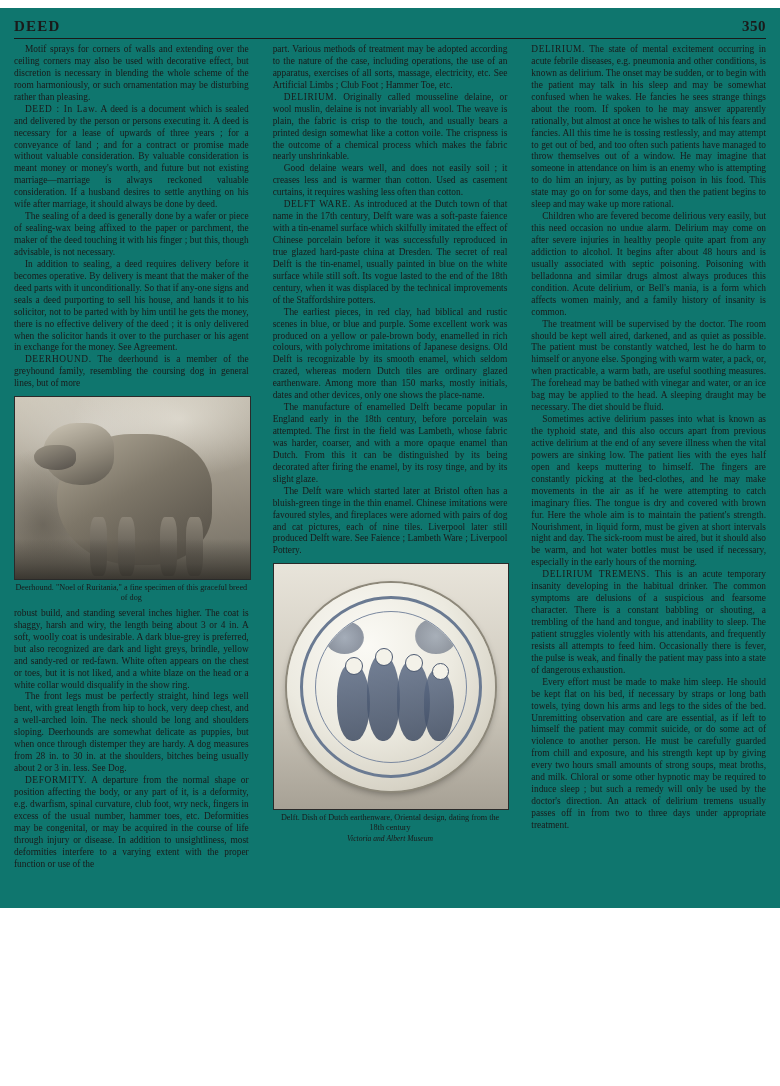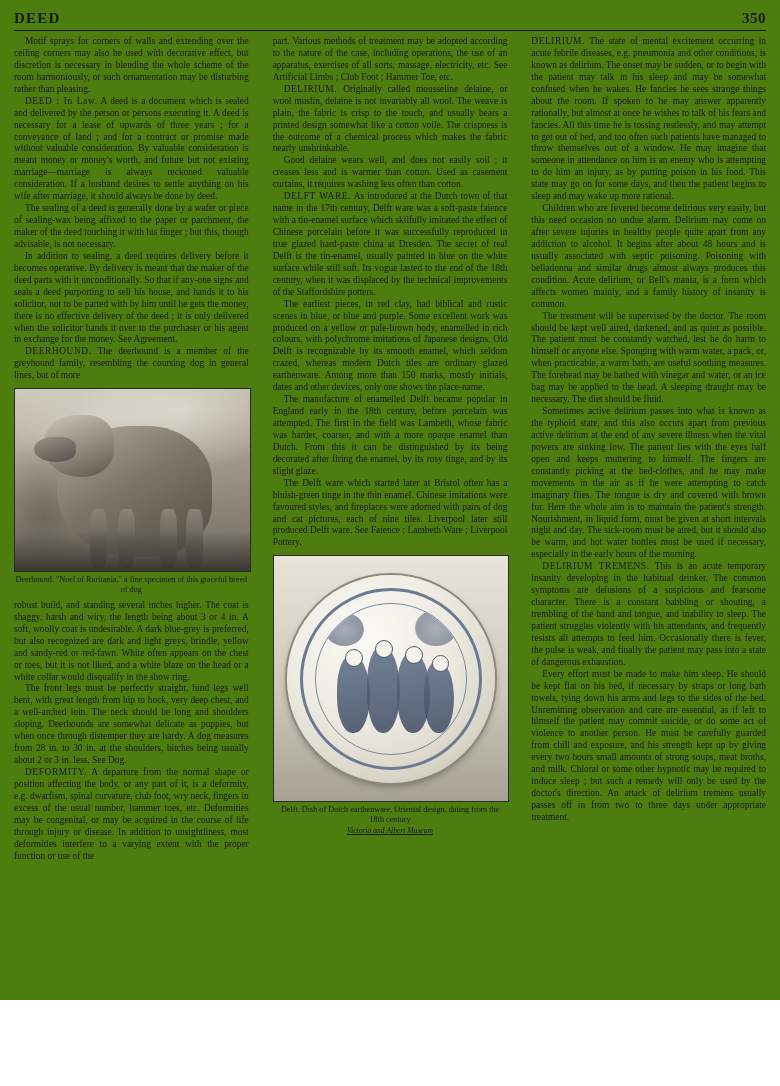--- a/index.html
+++ b/index.html
@@ -10,24 +10,25 @@
   body {
     width: 780px;
     height: 1086px;
     font-family: "Liberation Serif", serif;
     color: #1a1a1a;
     overflow: hidden;
   }
   .page {
     position: relative;
     width: 780px;
-    height: 1000px;
-    background: #4d7c0f;
+    height: 900px;
+    background: #0f766e;
     box-sizing: border-box;
     padding: 10px 14px 6px 14px;
+    margin-top: 8px;
   }
   .running-head {
     display: flex;
     align-items: baseline;
     justify-content: space-between;
     font-family: "Liberation Serif", serif;
     font-weight: bold;
     font-size: 15px;
     letter-spacing: 1.2px;
     padding-bottom: 3px;
@@ -77,21 +78,20 @@
     text-align: center;
     line-height: 1.2;
     margin-top: 3px;
   }
   .fig-credit {
     font-size: 7.6px;
     font-style: italic;
     text-align: center;
     line-height: 1.2;
     margin-top: 1px;
-    text-decoration: underline;
   }
 
   
   .dog-photo {
     height: 182px;
     background:
       radial-gradient(ellipse 60% 40% at 35% 18%, rgba(255,255,255,0.30), rgba(255,255,255,0) 70%),
       linear-gradient(170deg, #cfc9bb 0%, #a9a294 40%, #8b8477 70%, #6e6a60 100%);
   }
   .dog-photo .sky {

